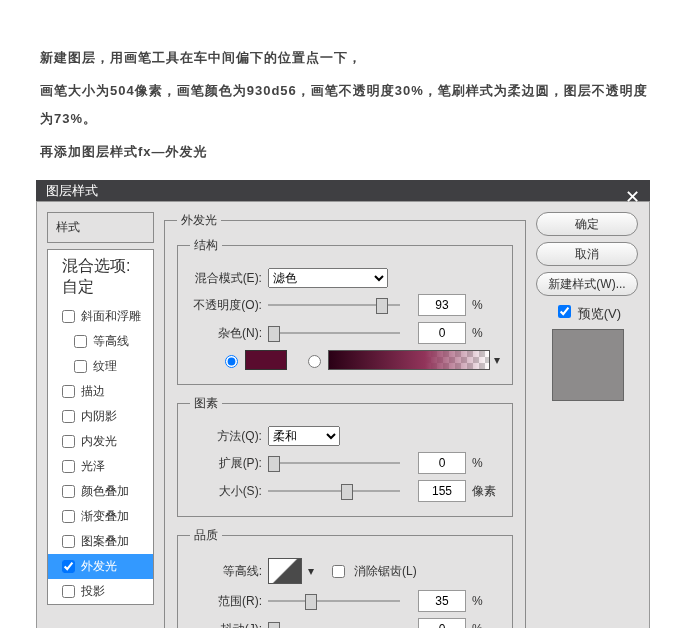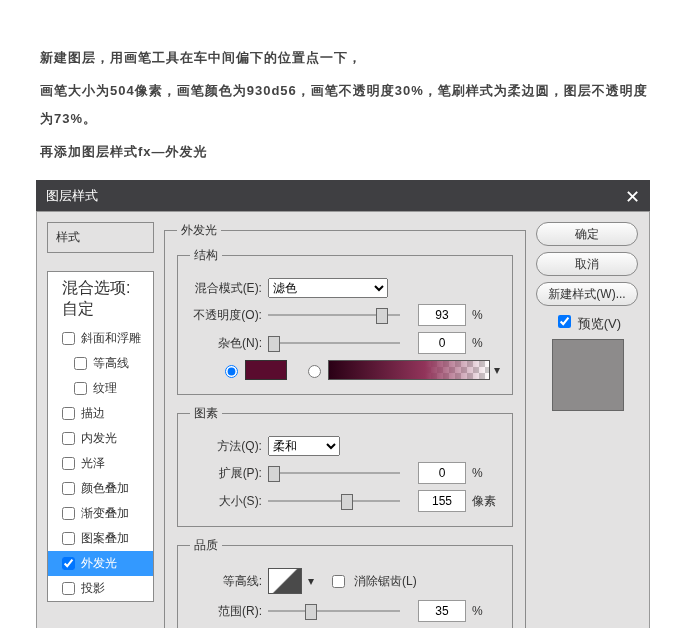--- a/index.html
+++ b/index.html
@@ -1,25 +1,25 @@
 <!DOCTYPE html>
 <html><head>
 <meta charset="utf-8">
 <style>
   body { margin: 0; font-family: "Microsoft YaHei", sans-serif; background: #fff; color: #333; font-size: 13px; }
   .intro { padding: 44px 40px 10px 40px; line-height: 2.2; color: #444; font-size: 13px; }
   .intro p { margin: 0 0 4px 0; font-weight: 600; letter-spacing: 1px; }
   .dialog-wrap { margin-left: 36px; width: 614px; }
-  .titlebar { background: #3f3f42; color: #fff; height: 31px; display: flex; align-items: center; padding: 0 10px; font-size: 13px; position: relative; }
+  .titlebar { background: #3f3f42; color: #fff; height: 21px; display: flex; align-items: center; padding: 0 10px; font-size: 13px; position: relative; }
   .titlebar .close { position: absolute; right: 10px; top: 6px; color: #fff; font-size: 18px; }
   .dialog-body { background: #e3e2e2; border: 1px solid #999; padding: 10px 10px 70px 10px; display: flex; gap: 10px; }
   .left-col { width: 108px; }
   .center-col { flex: 1; }
   .right-col { width: 104px; }
-  .small-box { border: 1px solid #8a8a8a; padding: 6px 8px; font-size: 12px; margin-bottom: 18px; font-family: Liberation Serif, serif; }
+  .small-box { border: 1px solid #8a8a8a; padding: 6px 8px; font-size: 12px; margin-bottom: 6px; font-family: Liberation Serif, serif; }
   .style-list { border: 1px solid #8a8a8a; background: #fff; }
   .style-list .hdr { padding: 6px 14px; font-size: 16px; background: #fff; }
   .style-list .item { padding: 4px 8px 4px 14px; font-size: 12px; display: flex; align-items: center; gap: 6px; background: #fff; }
   .style-list .item.indent { padding-left: 26px; }
   .style-list .item.selected { background: #3399ff; color: #fff; }
   .style-list input[type=checkbox] { margin: 0; }
   fieldset { border: 1px solid #8a8a8a; padding: 8px 12px; margin: 0 0 10px 0; }
   fieldset legend { font-size: 12px; padding: 0 4px; }
   .row { display: flex; align-items: center; gap: 6px; margin: 6px 0; font-size: 12px; }
   .row .lbl { width: 72px; text-align: right; }
@@ -67,20 +67,24 @@
         <div class="item indent">
             <input type="checkbox" style="">
             <span>纹理</span>
           </div>
         <div class="item">
             <input type="checkbox" style="">
             <span>描边</span>
           </div>
         <div class="item">
             <input type="checkbox" style="">
+            <span>内阴影</span>
+          </div>
+        <div class="item">
+            <input type="checkbox" style="">
             <span>内发光</span>
           </div>
         <div class="item">
             <input type="checkbox" style="">
             <span>光泽</span>
           </div>
         <div class="item">
             <input type="checkbox" style="">
             <span>颜色叠加</span>
           </div>

